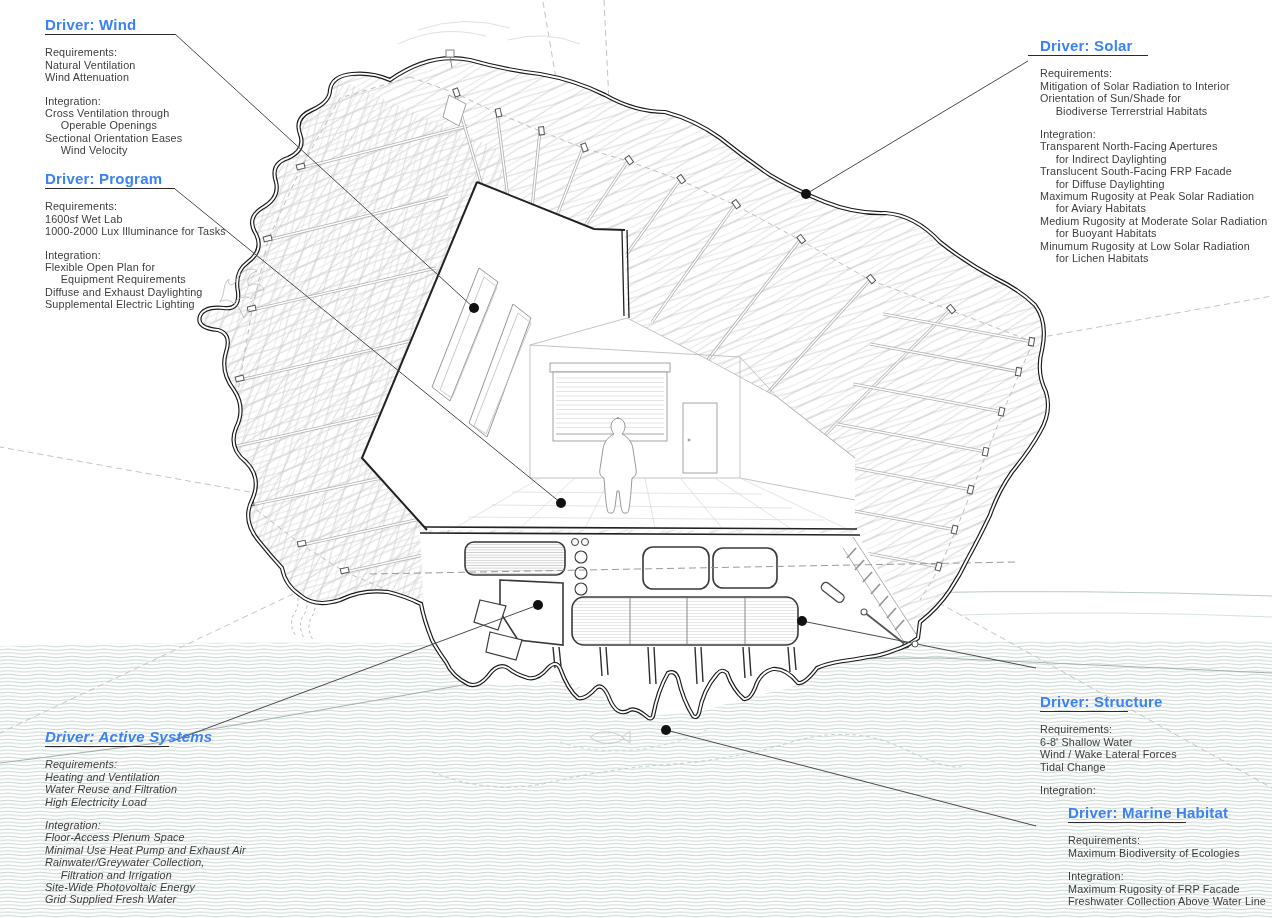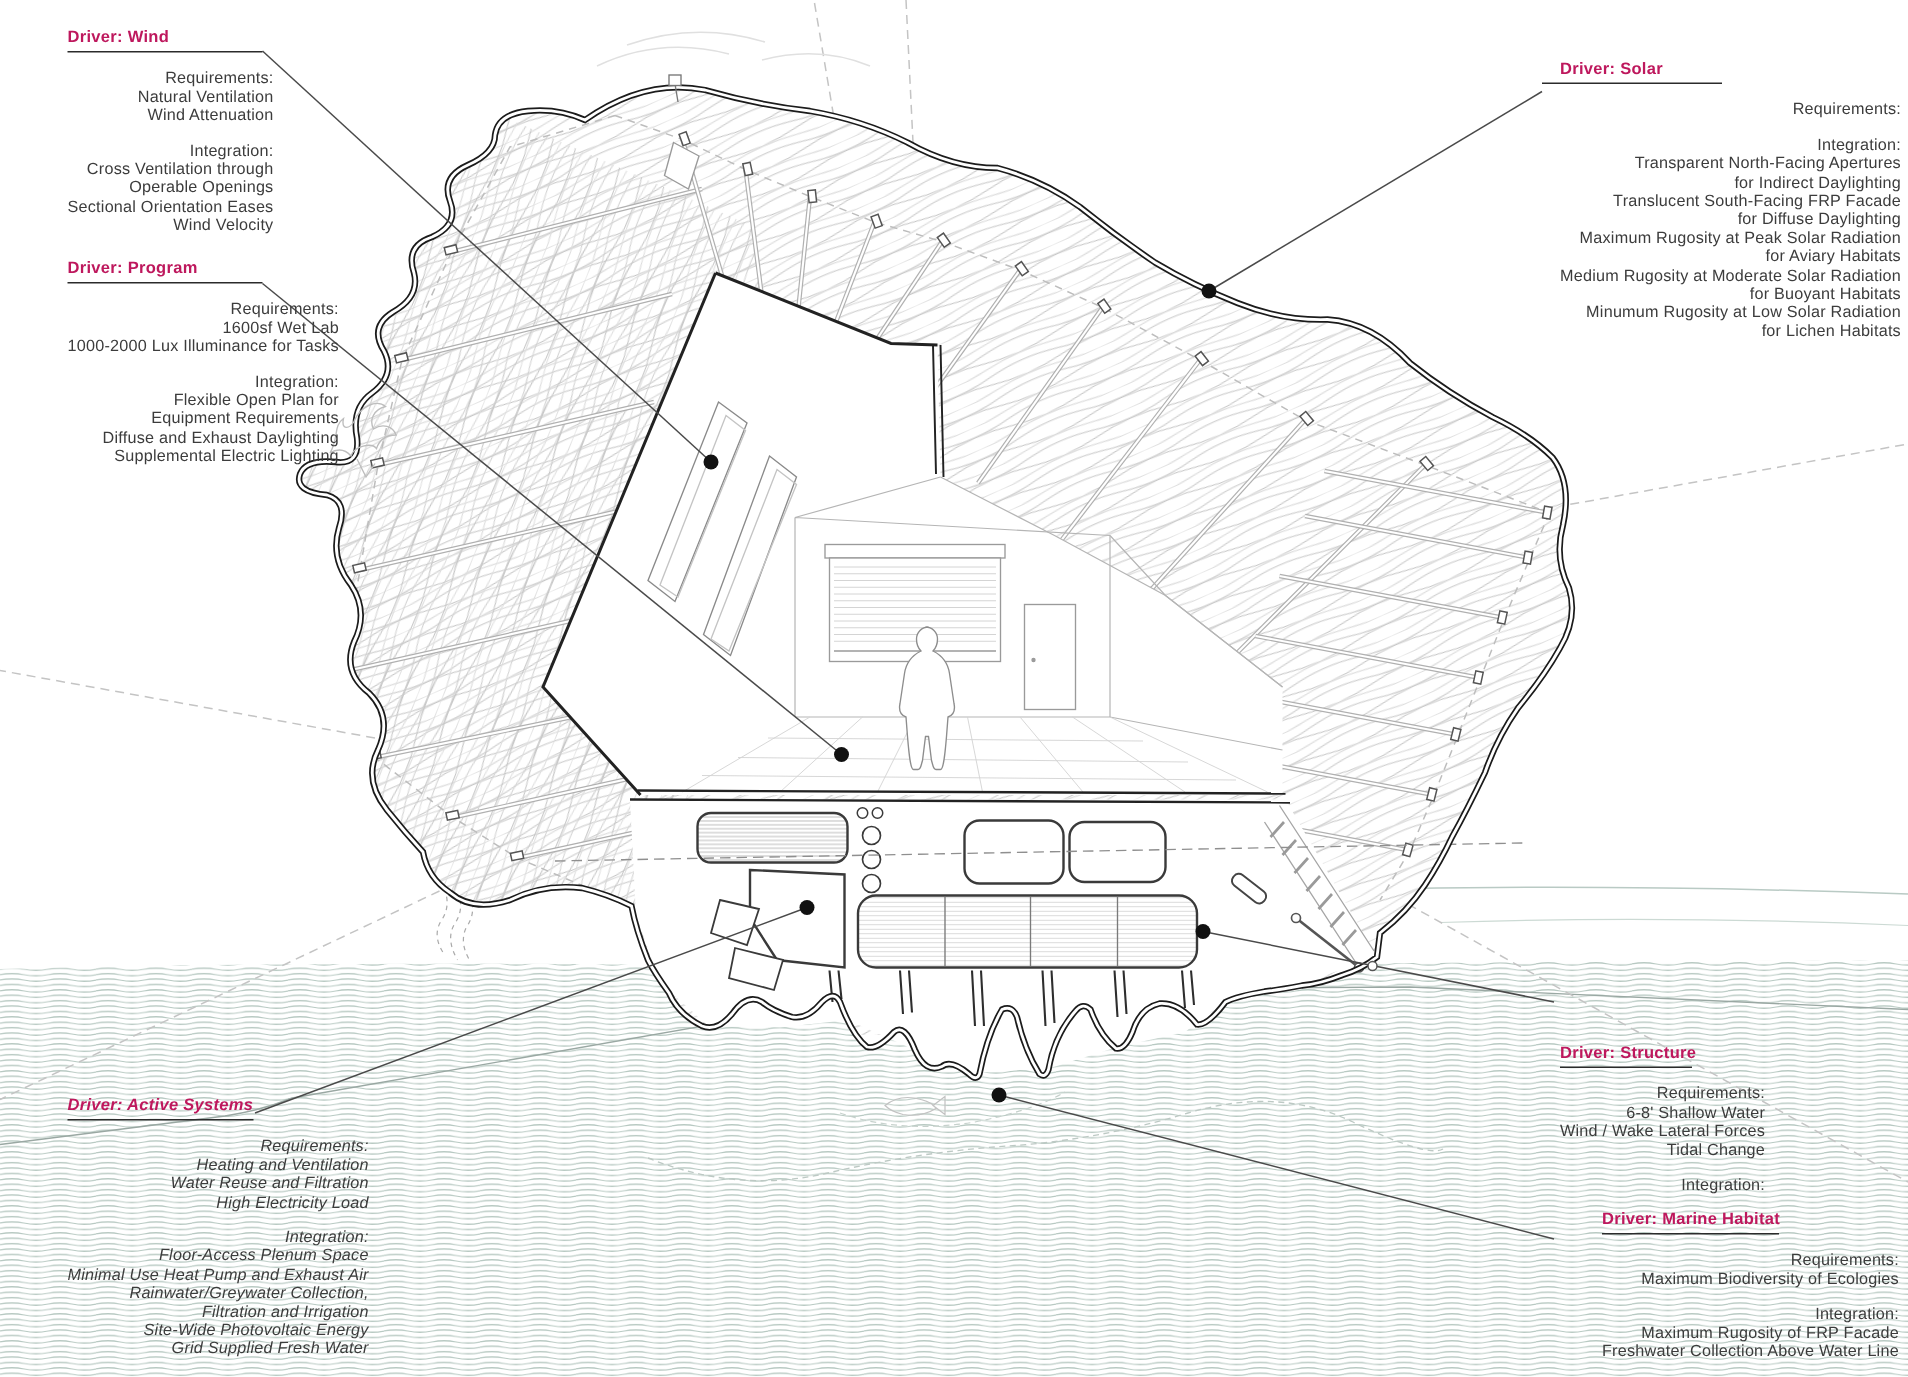--- a/index.html
+++ b/index.html
@@ -1,22 +1,22 @@
 <!DOCTYPE html>
 <html><head>
 <meta charset="utf-8">
 <style>
   html,body{margin:0;padding:0;background:#ffffff;}
   .page{position:relative;width:1272px;height:918px;overflow:hidden;
         font-family:"Liberation Sans", sans-serif;background:#fff;}
   svg{position:absolute;left:0;top:0;}
   .callout{position:absolute;color:#3c3c3c;font-size:10.8px;line-height:12.4px;letter-spacing:.15px;}
-  .c-title{font-size:11px;font-weight:bold;color:#be185d;letter-spacing:.2px;white-space:pre;}
+  .c-title{font-size:15px;font-weight:bold;color:#3b82f6;letter-spacing:.2px;white-space:pre;}
   .c-underline{height:0;border-bottom:1px solid #2b2b2b;margin-top:3px;}
-  .c-sec{margin-top:11px;text-align:right;}
+  .c-sec{margin-top:11px;}
   .t-line{white-space:pre;}
 </style>
 </head>
 <body>
 
 <div class="page">
 
 <svg width="1272" height="918" viewBox="0 0 1272 918">
   <defs>
     <pattern id="water" width="64" height="3.6" patternUnits="userSpaceOnUse">
@@ -328,20 +328,25 @@
           <div class="t-line">Supplemental Electric Lighting</div>
         </div>
       </div>
   </div>
 
   <div class="callout" style="left:1040px;top:40px;">
     <div class="c-title">Driver: Solar</div>
     <div class="c-underline" style="width:120px;margin-left:-12px;"></div>
     <div class="c-sec">
         <div class="t-line">Requirements:</div>
+      <div>
+          <div class="t-line">Mitigation of Solar Radiation to Interior</div>
+          <div class="t-line">Orientation of Sun/Shade for</div>
+          <div class="t-line">     Biodiverse Terrerstrial Habitats</div>
+        </div>
       </div>
     <div class="c-sec">
         <div class="t-line">Integration:</div>
       <div>
           <div class="t-line">Transparent North-Facing Apertures</div>
           <div class="t-line">     for Indirect Daylighting</div>
           <div class="t-line">Translucent South-Facing FRP Facade</div>
           <div class="t-line">     for Diffuse Daylighting</div>
           <div class="t-line">Maximum Rugosity at Peak Solar Radiation</div>
           <div class="t-line">     for Aviary Habitats</div>

